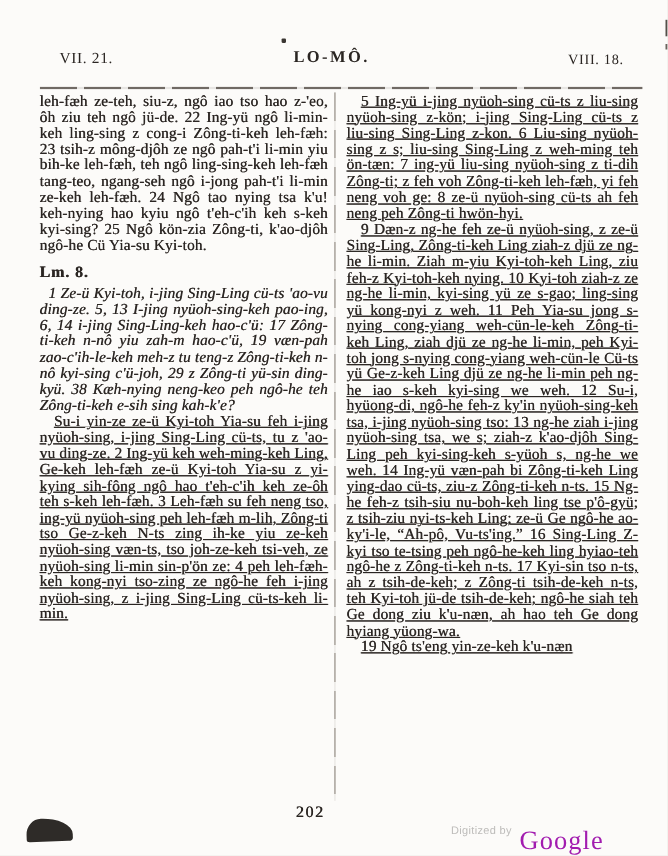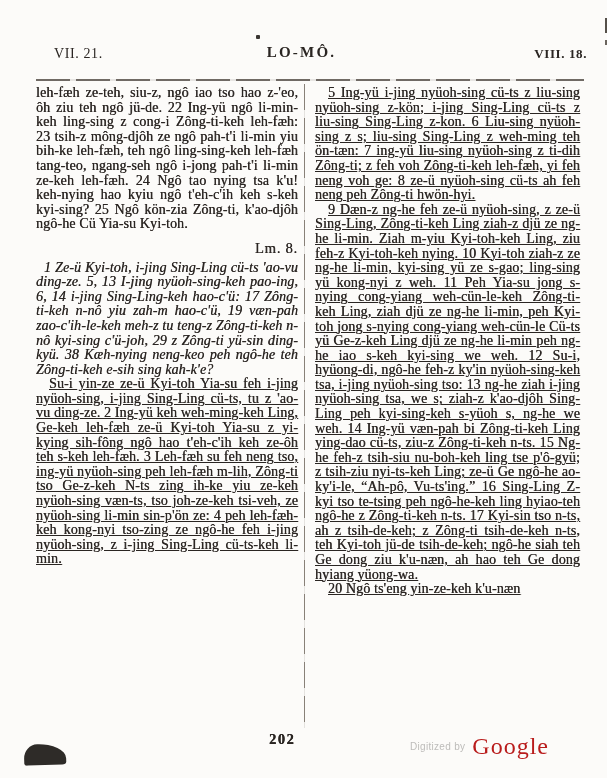--- a/index.html
+++ b/index.html
@@ -7,48 +7,48 @@
   .page {
     position:relative; width:607px; height:778px;
     background:#fcfbf9; overflow:hidden;
     font-family:"Liberation Serif","DejaVu Serif",serif;
     color:#2a2522;
   }
   
   .hdr-left  { position:absolute; left:54px;  top:46px; font-size:14px; letter-spacing:.6px; }
   .hdr-title { position:absolute; left:0; right:4px; top:44px; text-align:center;
                font-size:15px; font-weight:bold; letter-spacing:2.2px; }
-  .hdr-right { position:absolute; right:20px; top:46px; font-size:13px; letter-spacing:.6px;font-weight:bold; }
+  .hdr-right { position:absolute; right:40px; top:46px; font-size:13px; letter-spacing:.6px; }
   .hdr-rule  { position:absolute; left:36px; top:79px; width:548px; height:1.6px;
                background:repeating-linear-gradient(90deg,#57504a 0 34px,rgba(87,80,74,.15) 34px 40px);
                opacity:.85; }
   
   .col { position:absolute; top:86px; font-size:14px; line-height:14.6px;
          text-align:justify; letter-spacing:.12px;
          text-shadow:.3px 0 0 rgba(42,37,34,.85); }
   .col-left  { left:36px;  width:262px; }
   .col-right { left:315px; width:265px; }
   .col-divider { position:absolute; left:304px; top:84px; height:644px; width:1px;
                  background:repeating-linear-gradient(180deg,#6b6258 0 26px,rgba(107,98,88,.2) 26px 34px);
                  opacity:.8; }
   p.para          { text-indent:0; }
   p.para.indent   { text-indent:13px;text-decoration:underline; }
   p.para.italic   { font-style:italic; text-indent:8px; }
-  h3.chapter { text-align:right; font-size:14.5px; font-weight:normal;
+  h3.chapter { text-align:left; font-size:14.5px; font-weight:bold;
                letter-spacing:.8px; margin:9px 0 5px 0; text-indent:0; }
   
   .page-number { position:absolute; left:252px; top:731px; width:60px; text-align:center;
-                 font-size:14.5px; font-weight:bold; letter-spacing:1.5px;
+                 font-size:14.5px; font-weight:normal; letter-spacing:1.5px;
                  text-shadow:.4px 0 0 #2a2522; }
   .watermark { position:absolute; left:382px; top:734px; display:flex;
                align-items:center; gap:7px; user-select:none; }
   .wm-prefix { font-family:"Liberation Sans","DejaVu Sans",sans-serif;
                font-size:10px; color:#bdbcba; letter-spacing:.3px;margin-left:28px; }
   .wm-brand  { font-family:"Liberation Serif","DejaVu Serif",serif;
-               font-size:24px; color:#b91c1c; letter-spacing:1px; line-height:1; }
+               font-size:24px; color:#a21caf; letter-spacing:1px; line-height:1;margin-top:19px; }
   
   .blob { position:absolute; left:24px; top:744px; width:42px; height:21px;
           background:#2e2b28; border-radius:45% 95% 14% 10% / 95% 100% 18% 14%;
           transform:rotate(-2deg); }
   .speck { position:absolute; left:256px; top:35px; width:4px; height:4px;
            background:#3a3632; border-radius:1px; }
   .edge-mark-1 { position:absolute; right:0; top:18px; width:2px; height:15px; background:#55504a; }
   .edge-mark-2 { position:absolute; right:0; top:40px; width:2px; height:5px;  background:#6b655e; }
 </style>
 </head>
@@ -66,21 +66,21 @@
     <h3 class="chapter">Lm. 8.</h3>
     <p class="para italic">1 Ze-ü Kyi-toh, i-jing Sing-Ling cü-ts 'ao-vu ding-ze. 5, 13 I-jing nyüoh-sing-keh pao-ing, 6, 14 i-jing Sing-Ling-keh hao-c'ü: 17 Zông-ti-keh n-nô yiu zah-m hao-c'ü, 19 væn-pah zao-c'ih-le-keh meh-z tu teng-z Zông-ti-keh n-nô kyi-sing c'ü-joh, 29 z Zông-ti yü-sin ding-kyü. 38 Kæh-nying neng-keo peh ngô-he teh Zông-ti-keh e-sih sing kah-k'e?</p>
     <p class="para indent">Su-i yin-ze ze-ü Kyi-toh Yia-su feh i-jing nyüoh-sing, i-jing Sing-Ling cü-ts, tu z 'ao-vu ding-ze. 2 Ing-yü keh weh-ming-keh Ling, Ge-keh leh-fæh ze-ü Kyi-toh Yia-su z yi-kying sih-fông ngô hao t'eh-c'ih keh ze-ôh teh s-keh leh-fæh. 3 Leh-fæh su feh neng tso, ing-yü nyüoh-sing peh leh-fæh m-lih, Zông-ti tso Ge-z-keh N-ts zing ih-ke yiu ze-keh nyüoh-sing væn-ts, tso joh-ze-keh tsi-veh, ze nyüoh-sing li-min sin-p'ön ze: 4 peh leh-fæh-keh kong-nyi tso-zing ze ngô-he feh i-jing nyüoh-sing, z i-jing Sing-Ling cü-ts-keh li-min.</p>
   </div>
 
   <div class="col-divider"></div>
 
   <div class="col col-right">
     <p class="para indent">5 Ing-yü i-jing nyüoh-sing cü-ts z liu-sing nyüoh-sing z-kön; i-jing Sing-Ling cü-ts z liu-sing Sing-Ling z-kon. 6 Liu-sing nyüoh-sing z s; liu-sing Sing-Ling z weh-ming teh ön-tæn: 7 ing-yü liu-sing nyüoh-sing z ti-dih Zông-ti; z feh voh Zông-ti-keh leh-fæh, yi feh neng voh ge: 8 ze-ü nyüoh-sing cü-ts ah feh neng peh Zông-ti hwön-hyi.</p>
     <p class="para indent">9 Dæn-z ng-he feh ze-ü nyüoh-sing, z ze-ü Sing-Ling, Zông-ti-keh Ling ziah-z djü ze ng-he li-min. Ziah m-yiu Kyi-toh-keh Ling, ziu feh-z Kyi-toh-keh nying. 10 Kyi-toh ziah-z ze ng-he li-min, kyi-sing yü ze s-gao; ling-sing yü kong-nyi z weh. 11 Peh Yia-su jong s-nying cong-yiang weh-cün-le-keh Zông-ti-keh Ling, ziah djü ze ng-he li-min, peh Kyi-toh jong s-nying cong-yiang weh-cün-le Cü-ts yü Ge-z-keh Ling djü ze ng-he li-min peh ng-he iao s-keh kyi-sing we weh. 12 Su-i, hyüong-di, ngô-he feh-z ky'in nyüoh-sing-keh tsa, i-jing nyüoh-sing tso: 13 ng-he ziah i-jing nyüoh-sing tsa, we s; ziah-z k'ao-djôh Sing-Ling peh kyi-sing-keh s-yüoh s, ng-he we weh. 14 Ing-yü væn-pah bi Zông-ti-keh Ling ying-dao cü-ts, ziu-z Zông-ti-keh n-ts. 15 Ng-he feh-z tsih-siu nu-boh-keh ling tse p'ô-gyü; z tsih-ziu nyi-ts-keh Ling; ze-ü Ge ngô-he ao-ky'i-le, “Ah-pô, Vu-ts'ing.” 16 Sing-Ling Z-kyi tso te-tsing peh ngô-he-keh ling hyiao-teh ngô-he z Zông-ti-keh n-ts. 17 Kyi-sin tso n-ts, ah z tsih-de-keh; z Zông-ti tsih-de-keh n-ts, teh Kyi-toh jü-de tsih-de-keh; ngô-he siah teh Ge dong ziu k'u-næn, ah hao teh Ge dong hyiang yüong-wa.</p>
-    <p class="para indent">20 Ngô ts'eng yin-ze-keh k'u-næn</p>
+    <p class="para indent">19 Ngô ts'eng yin-ze-keh k'u-næn</p>
   </div>
 
   <div class="page-number">202</div>
 
   <div class="watermark">
     <span class="wm-prefix">Digitized by</span>
     <span class="wm-brand">Google</span>
   </div>
 
   <div class="blob"></div>

